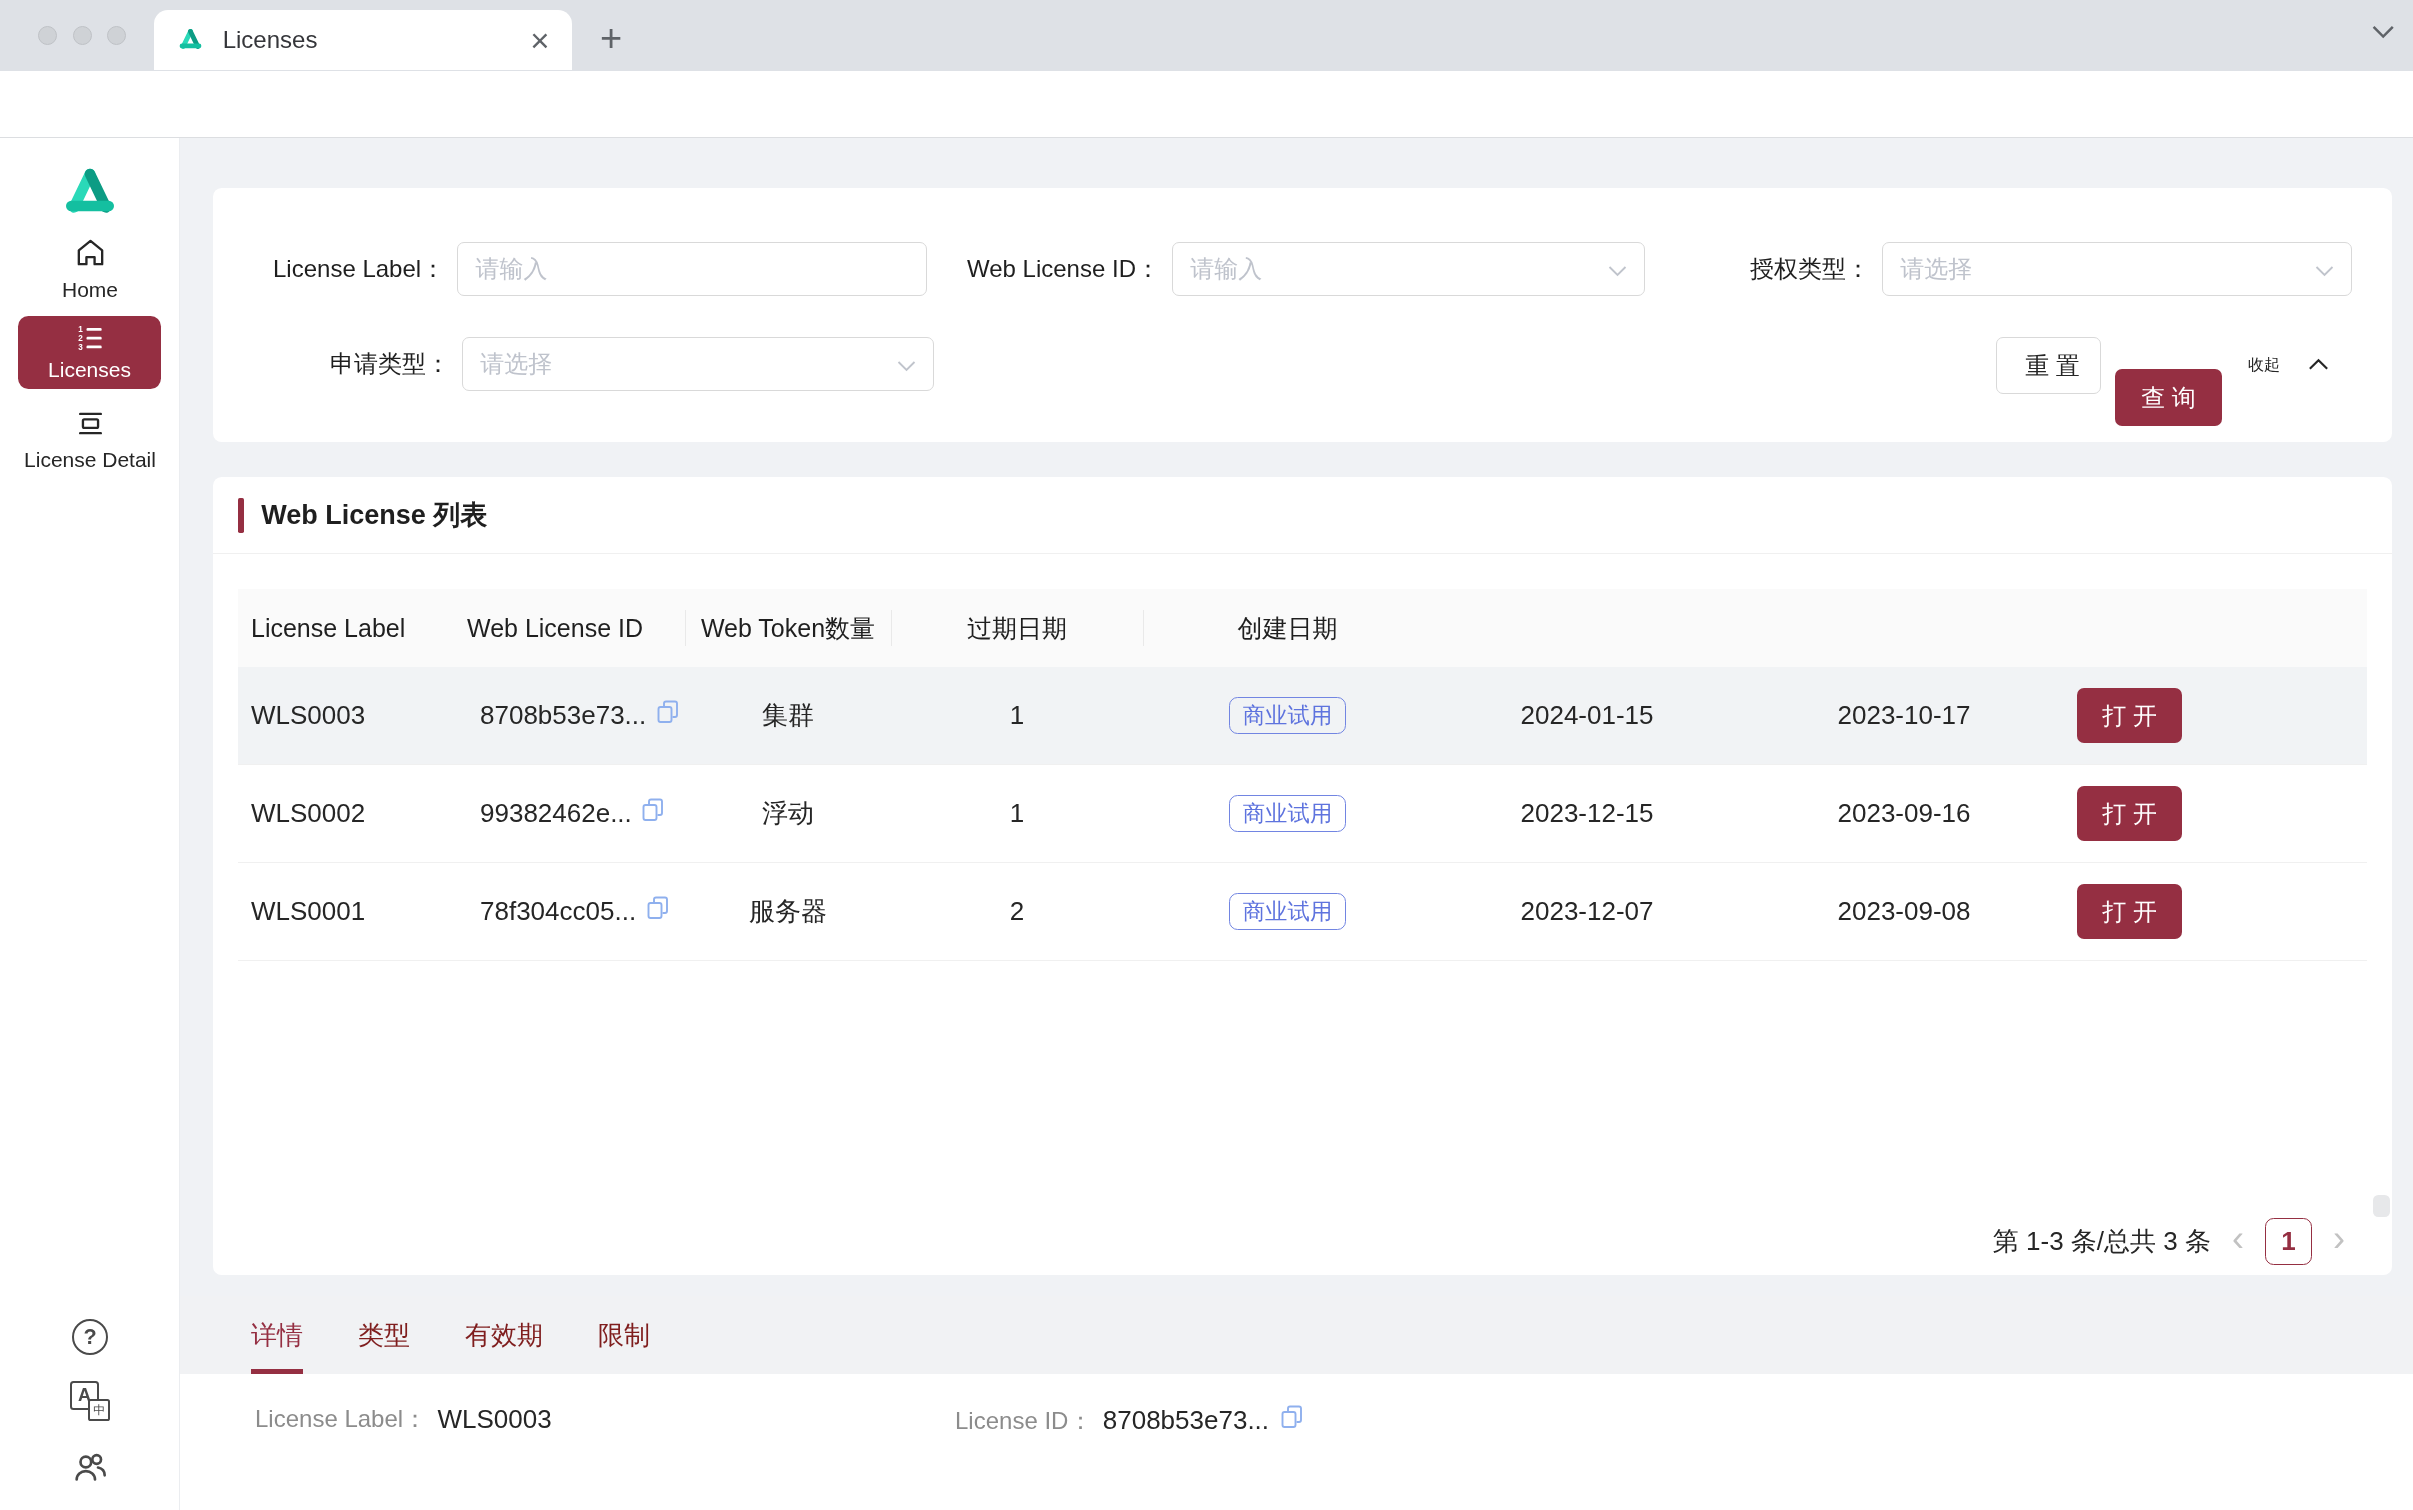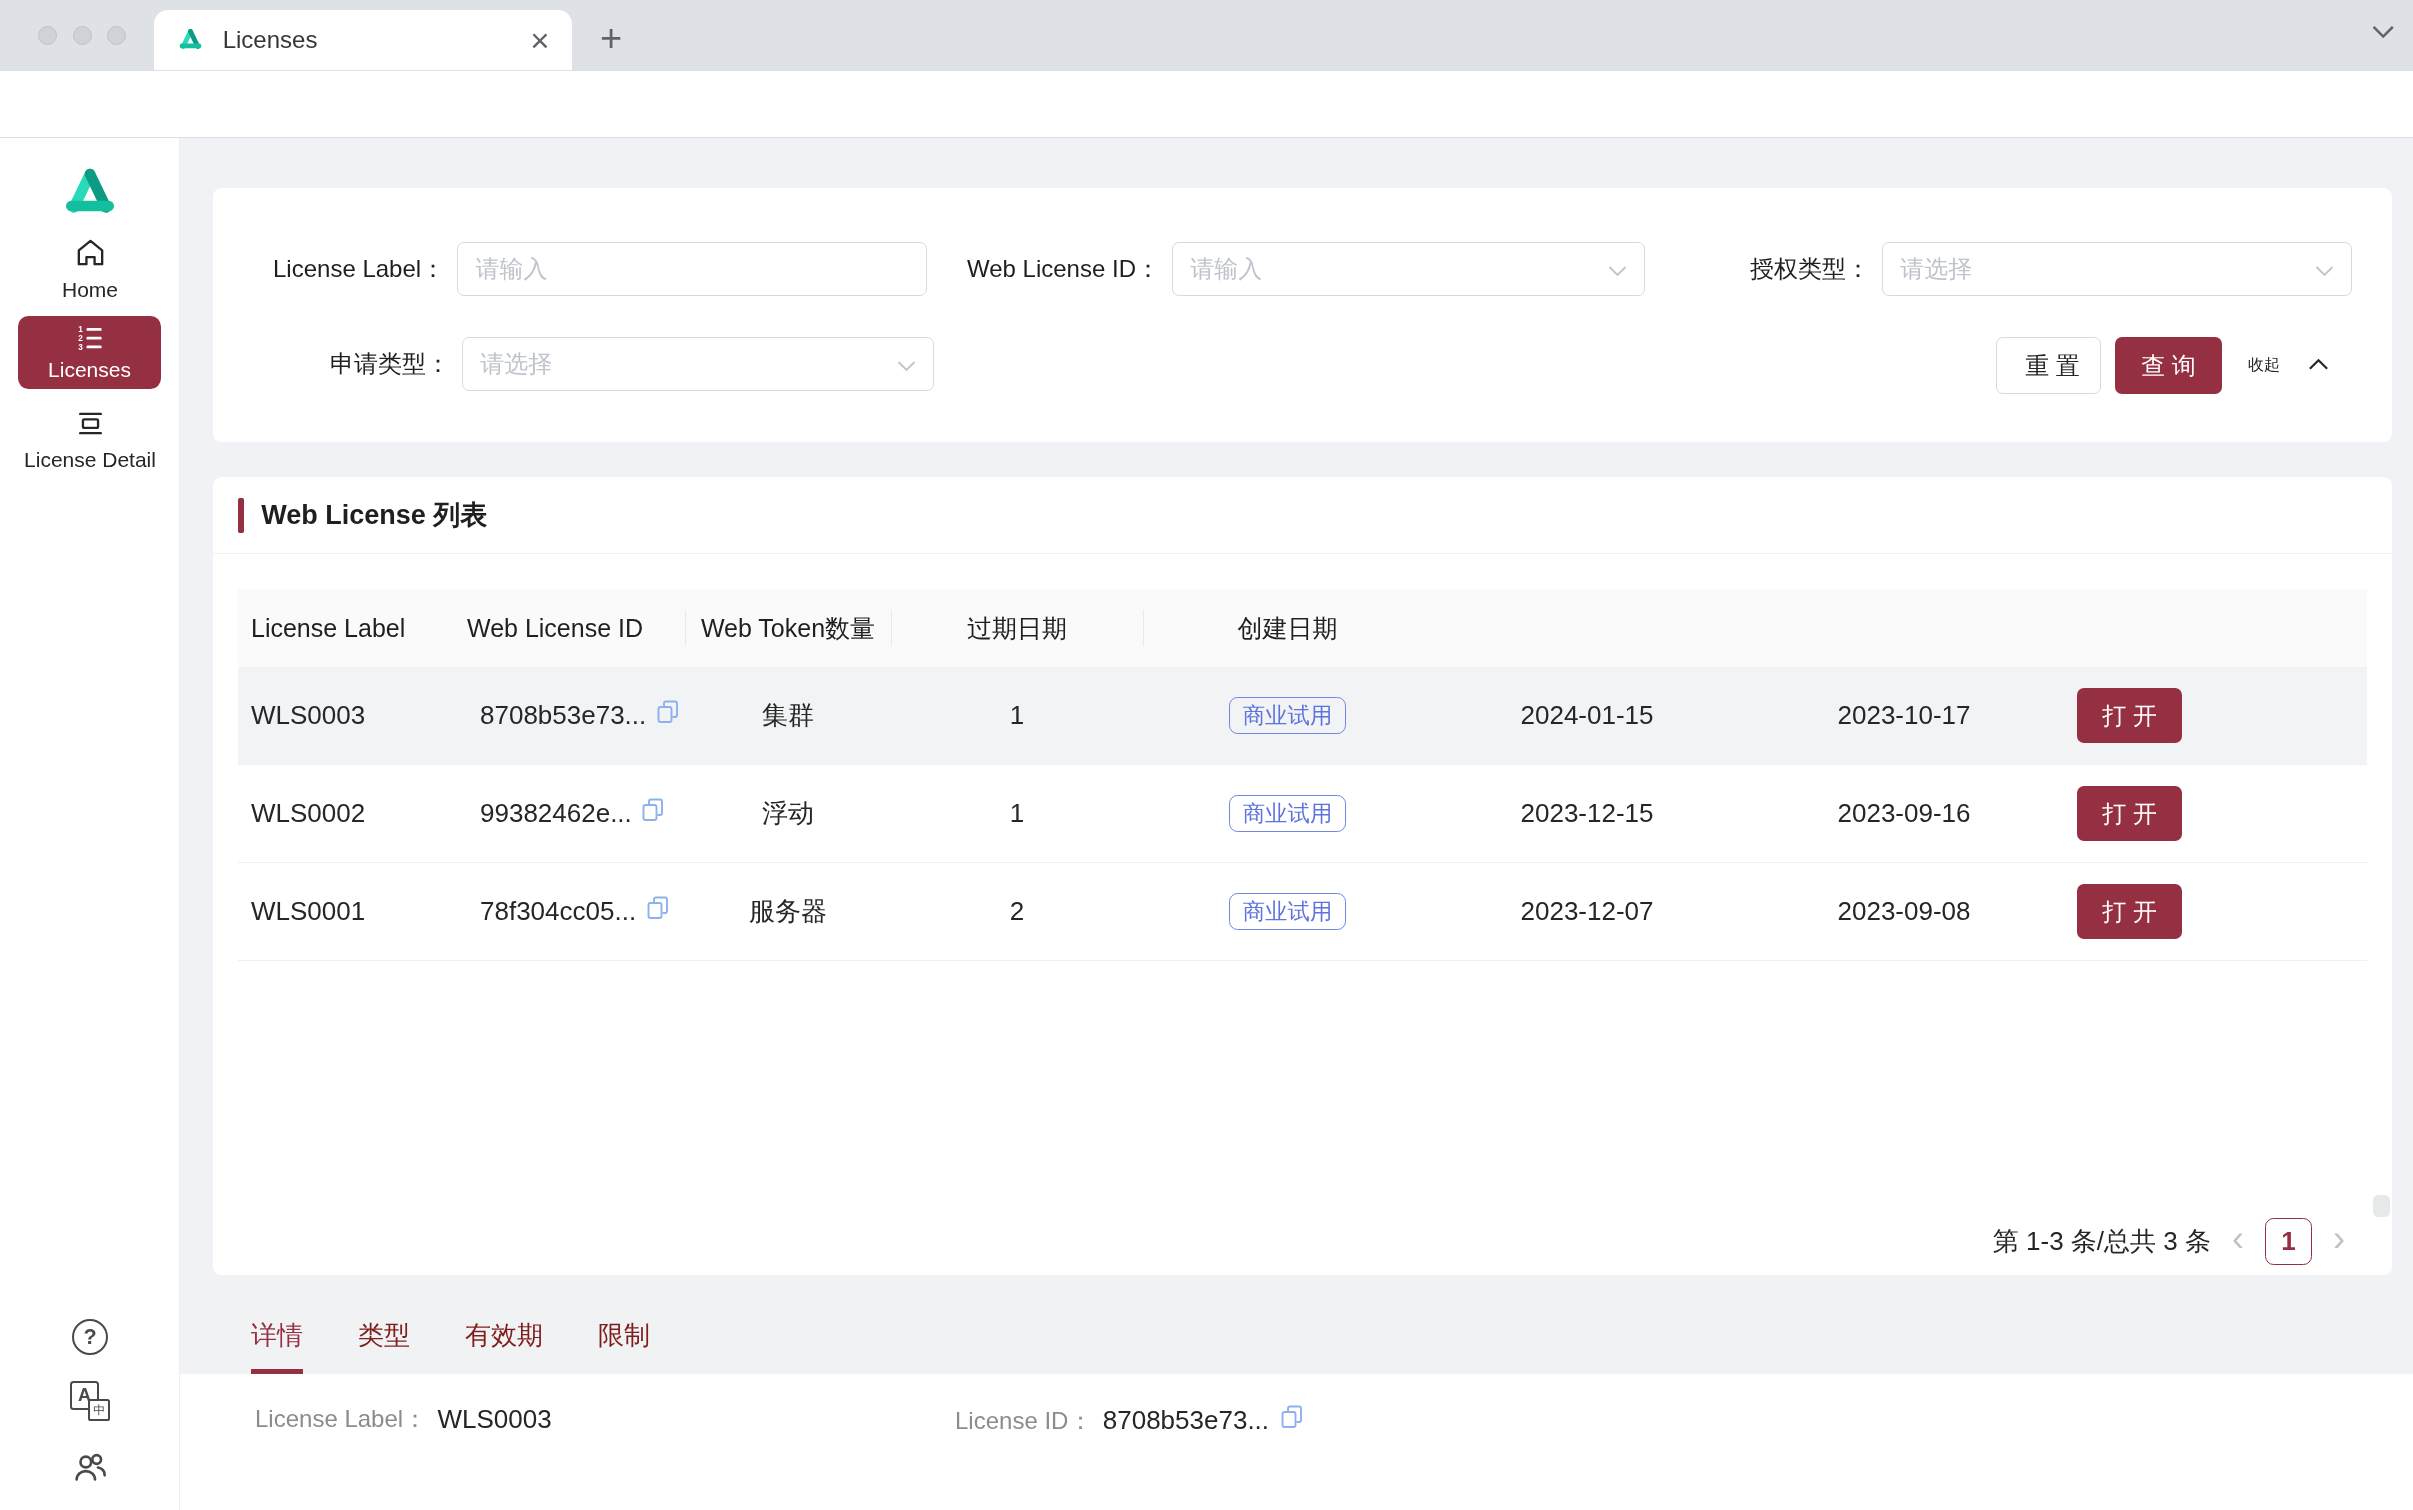--- a/index.html
+++ b/index.html
@@ -41,21 +41,21 @@
   
   .filter-card { position:absolute; left:33px; top:50px; width:2179px; height:254px; background:#fff; border-radius:8.6px; }
   .fg { position:absolute; display:flex; align-items:center; }
   .fg-label { font-size:24px; color:#1f1f1f; margin-right:12px; white-space:nowrap; }
   .ctl { height:54px; border:1.3px solid #d9d9d9; border-radius:7px; background:#fff; display:flex; align-items:center; padding:0 17.3px; font-size:24px; }
   input.ctl { outline:none; color:#262626; }
   input.ctl::placeholder { color:#bfc3cc; }
   .ph { color:#bfc3cc; flex:1; }
   .btn { position:absolute; height:57px; border-radius:7px; font-size:24px; display:flex; align-items:center; justify-content:center; cursor:default; }
   .btn-plain { background:#fff; border:1.3px solid #d9d9d9; color:#262626;padding-left:8px; }
-  .btn-primary { border:none; color:#fff; }
+  .btn-primary { border:none; color:#fff;margin-top:32px; }
   .collapse { position:absolute; display:flex; align-items:center; gap:28px; font-size:16px; color:#262626; height:57px; }
 
   
   .table-card { position:absolute; left:33px; top:339px; width:2179px; height:798px; background:#fff; border-radius:8.6px; }
   .card-title-row { height:77px; border-bottom:0.9px solid #f0f0f0; display:flex; align-items:center; padding-left:25px; }
   .title-bar { width:6px; height:35px; border-radius:1.7px; }
   .card-title { font-size:27px; font-weight:bold; color:#1f1f1f; margin-left:17.3px; }
   .table { margin:35px 25px 0; }
   .t-row { display:grid; grid-template-columns:229px 218px 206px 252px 289px 310px 324px 301px; align-items:center; }
   .t-head { height:78px; background:#fafafa; font-size:25px; font-weight:500; color:#1f1f1f; }

